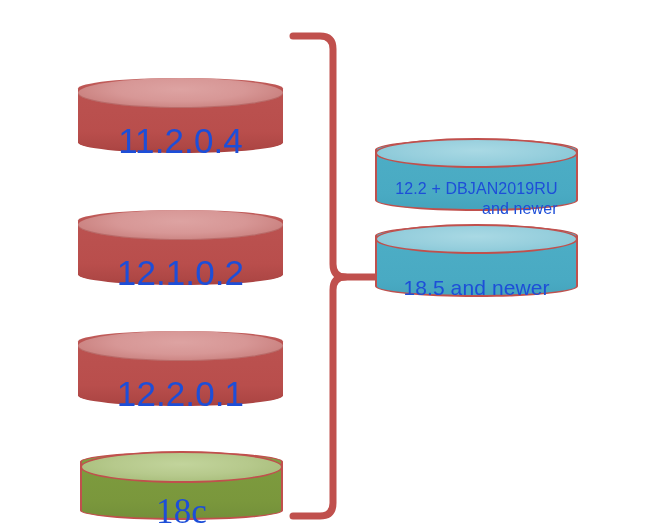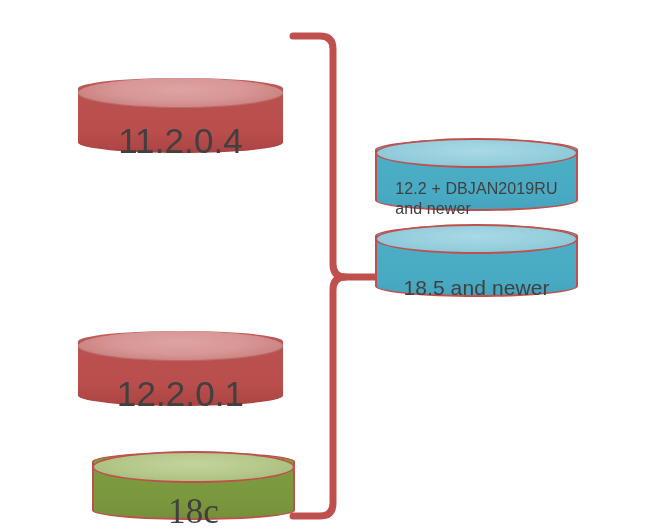--- a/index.html
+++ b/index.html
@@ -41,22 +41,22 @@
   }
   .cyl .label {
     position: absolute;
     left: 0;
     right: 0;
     top: 0;
     bottom: 0;
     display: flex;
     align-items: center;
     justify-content: center;
-    text-align: left;
-    color: #404040;
+    text-align: right;
+    color: #1d4ed8;
     line-height: 1.12;
     letter-spacing: 0.1px;
     padding-top: 10px;
     box-sizing: border-box;
     white-space: pre-line;
     margin-top: 40px;
   }
 
   
   .cyl.red .body {
@@ -145,28 +145,33 @@
              L 293 516" fill="none" stroke="#c0504d" stroke-width="7" stroke-linecap="round" stroke-linejoin="round"></path>
     <path d="M 340 277 L 378 277" fill="none" stroke="#c0504d" stroke-width="7" stroke-linecap="butt"></path>
   </svg>
 
   <div class="cyl red" style="left:78px; top:78px; width:205px; height:75px;">
     <div class="body"></div>
     <div class="top"></div>
     <div class="label">11.2.0.4</div>
   </div>
 
+  <div class="cyl red" style="left:78px; top:210px; width:205px; height:75px;">
+    <div class="body"></div>
+    <div class="top"></div>
+    <div class="label">12.1.0.2</div>
+  </div>
 
   <div class="cyl red" style="left:78px; top:331px; width:205px; height:75px;">
     <div class="body"></div>
     <div class="top"></div>
     <div class="label">12.2.0.1</div>
   </div>
 
-  <div class="cyl green" style="left:92px; top:452px; width:203px; height:68px;text-decoration:underline;">
+  <div class="cyl green" style="left:80px; top:452px; width:203px; height:68px;text-decoration:underline;">
     <div class="body"></div>
     <div class="top"></div>
     <div class="label">18c</div>
   </div>
 
   <div class="cyl blue small" style="left:375px; top:139px; width:203px; height:72px;">
     <div class="body"></div>
     <div class="top"></div>
     <div class="label">12.2 + DBJAN2019RU
 and newer</div>

